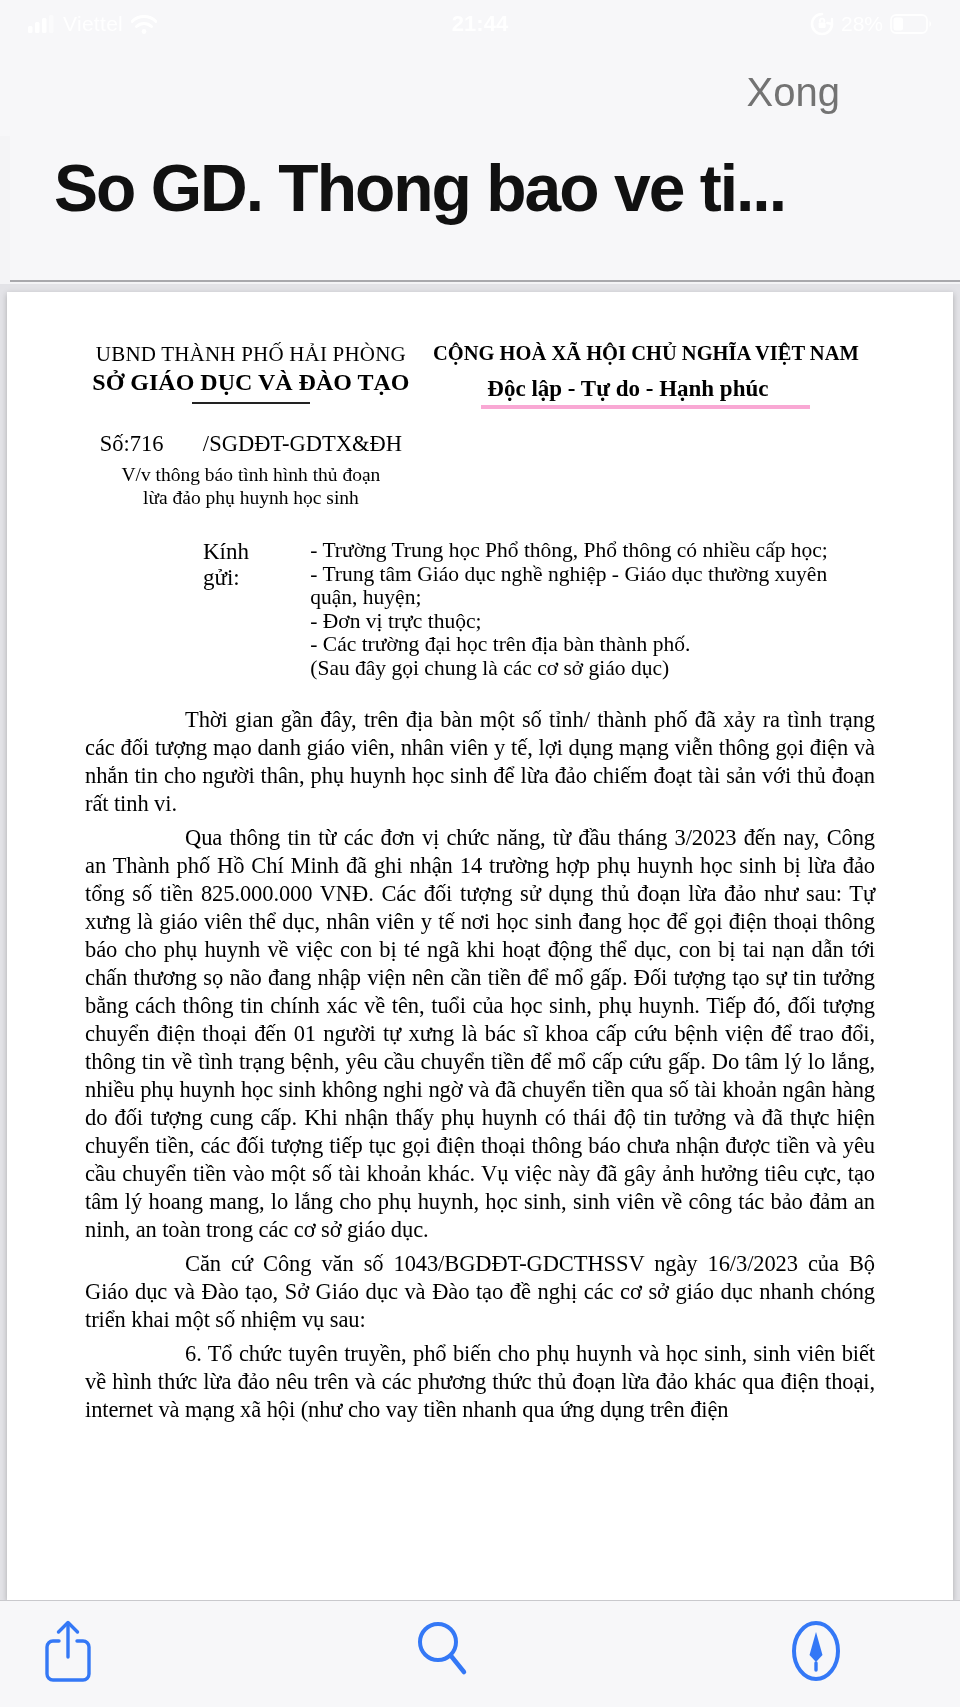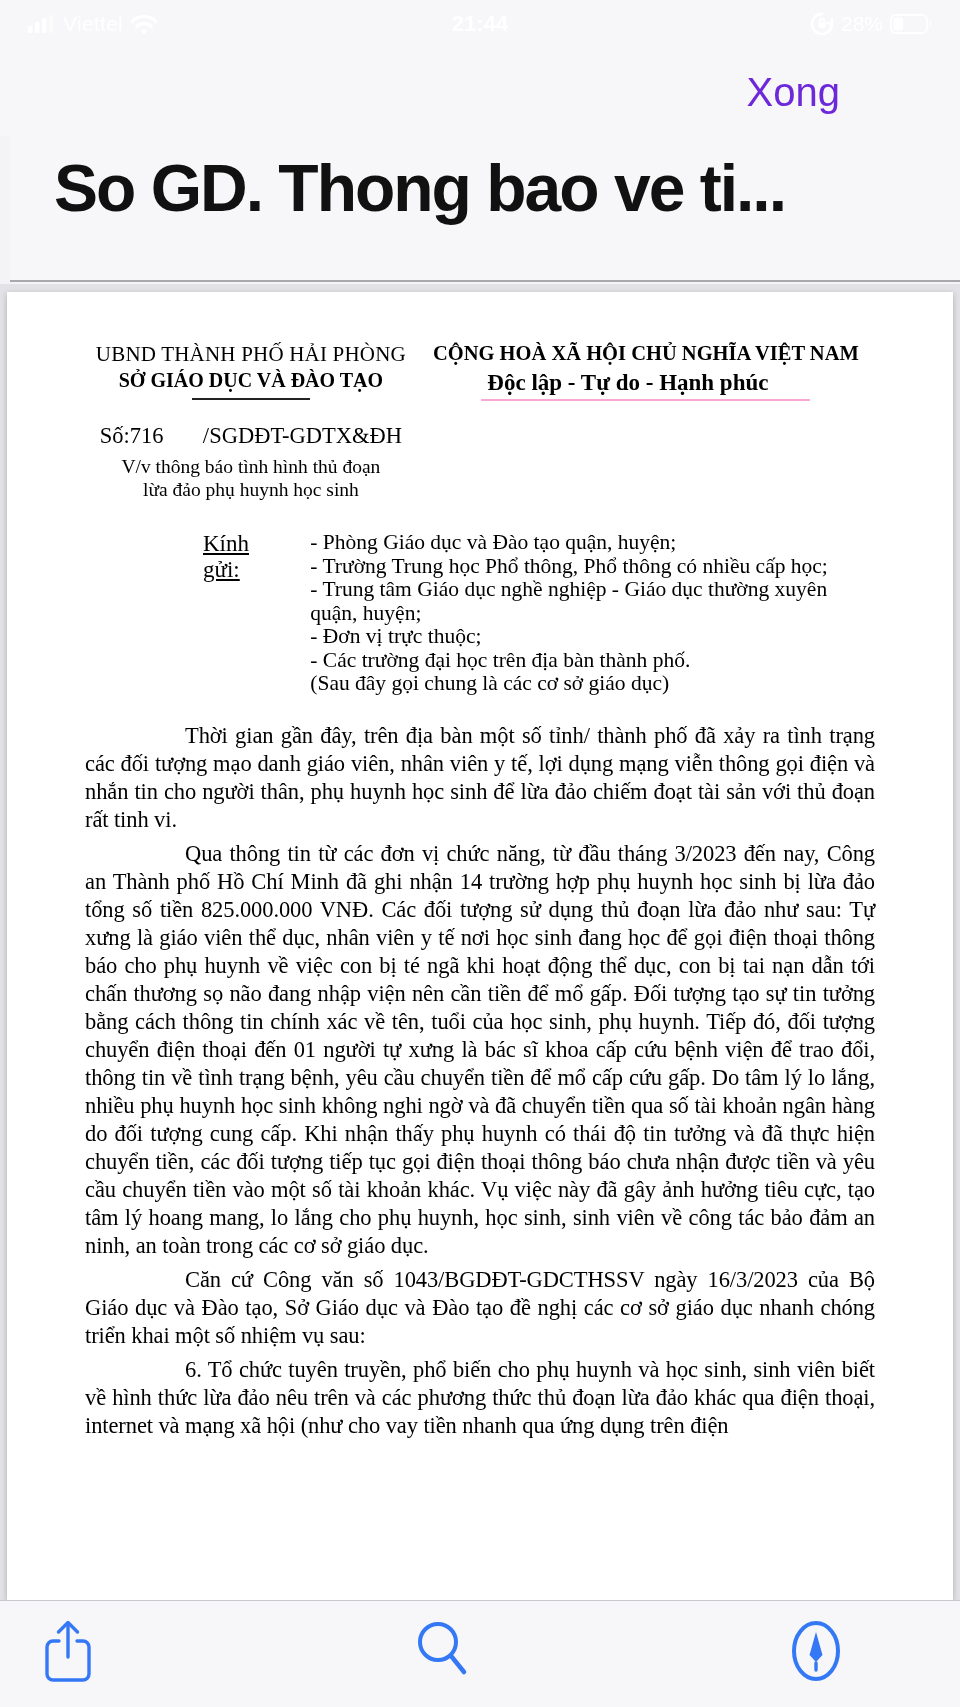--- a/index.html
+++ b/index.html
@@ -28,21 +28,21 @@
   .sb-pct { font-size:21px; font-weight:500; }
 
   
   .nav-bar {
     position:absolute; top:48px; left:0; width:960px; height:88px;
     background:#f7f7f9;
     display:flex; align-items:center; justify-content:flex-end;
     padding-right:120px;
   }
   .done-btn {
-    font-size:40px; color:#6d28d9; background:none; border:none;
+    font-size:40px; color:#737373; background:none; border:none;
     font-family:"Liberation Sans","DejaVu Sans",sans-serif; cursor:pointer;margin-left:16px;
   }
 
   
   .title-bar {
     position:absolute; top:136px; left:10px; width:960px; height:146px;
     background:#f7f7f9;
     border-bottom:2px solid #a9a9ad;
     padding:14px 40px 0 44px;
   }
@@ -63,35 +63,35 @@
     overflow:hidden;
     padding:50px 78px 0 78px;
     font-family:"Liberation Serif","DejaVu Serif",serif;
     color:#000000;
   }
 
   .doc-header { display:flex; width:100%; }
   .org-left { width:42%; text-align:center; }
   .org-right { width:58%; text-align:center; }
   .org-line1-left { font-size:21px; letter-spacing:.2px; }
-  .org-line2-left { font-size:20px; font-weight:bold; margin-top:2px; }
+  .org-line2-left { font-size:24px; font-weight:bold; margin-top:2px; }
   .org-rule-left { width:118px; height:2px; background:#222; margin:6px auto 0 auto; }
   .org-line1-right { font-size:20.5px; font-weight:bold; }
   .org-line2-right { display:inline-block; font-size:23px; font-weight:bold;
-    margin-top:5px; padding:0 42px 3px 6px; border-bottom:2px solid #f9a8d4;text-align:right; }
+    margin-top:11px; padding:0 42px 3px 6px; border-bottom:4px solid #f9a8d4;text-align:right; }
 
   .doc-subheader { display:flex; width:100%; margin-top:22px; }
   .sub-left { width:42%; text-align:center; }
   .sub-right { width:58%; text-align:center; }
   .ref-number { font-size:22.5px; white-space:pre; }
   .subject { font-size:19.5px; margin-top:6px; line-height:23px;text-align:center; }
   .date-line { font-size:22.5px; font-style:italic; white-space:pre; margin-top:2px; }
 
   .salutation-row { margin-top:30px; display:flex; }
-  .salutation { font-size:23px; margin-left:118px;text-decoration:underline; }
+  .salutation { font-size:23px; margin-left:118px; }
   .recipients { margin-left:24px; width:600px; font-size:21.5px; line-height:23.5px; }
   .recipients div { white-space:nowrap; }
 
   .body-text { margin-top:26px; }
   .body-text p {
     font-size:22.5px; line-height:28px; text-align:justify;
     text-indent:100px; margin-bottom:6px;
     letter-spacing:-0.1px;
   }
 
@@ -181,21 +181,20 @@
         <div class="subject">
           <div>V/v thông báo tình hình thủ đoạn</div>
           <div>lừa đảo phụ huynh học sinh</div>
         </div>
       </div>
     </div>
 
     <div class="salutation-row">
       <div class="salutation">Kính gửi:</div>
       <div class="recipients">
-        <div>- Phòng Giáo dục và Đào tạo quận, huyện;</div>
         <div>- Trường Trung học Phổ thông, Phổ thông có nhiều cấp học;</div>
         <div>- Trung tâm Giáo dục nghề nghiệp - Giáo dục thường xuyên</div>
         <div>quận, huyện;</div>
         <div>- Đơn vị trực thuộc;</div>
         <div>- Các trường đại học trên địa bàn thành phố.</div>
         <div>(Sau đây gọi chung là các cơ sở giáo dục)</div>
       </div>
     </div>
 
     <div class="body-text">

